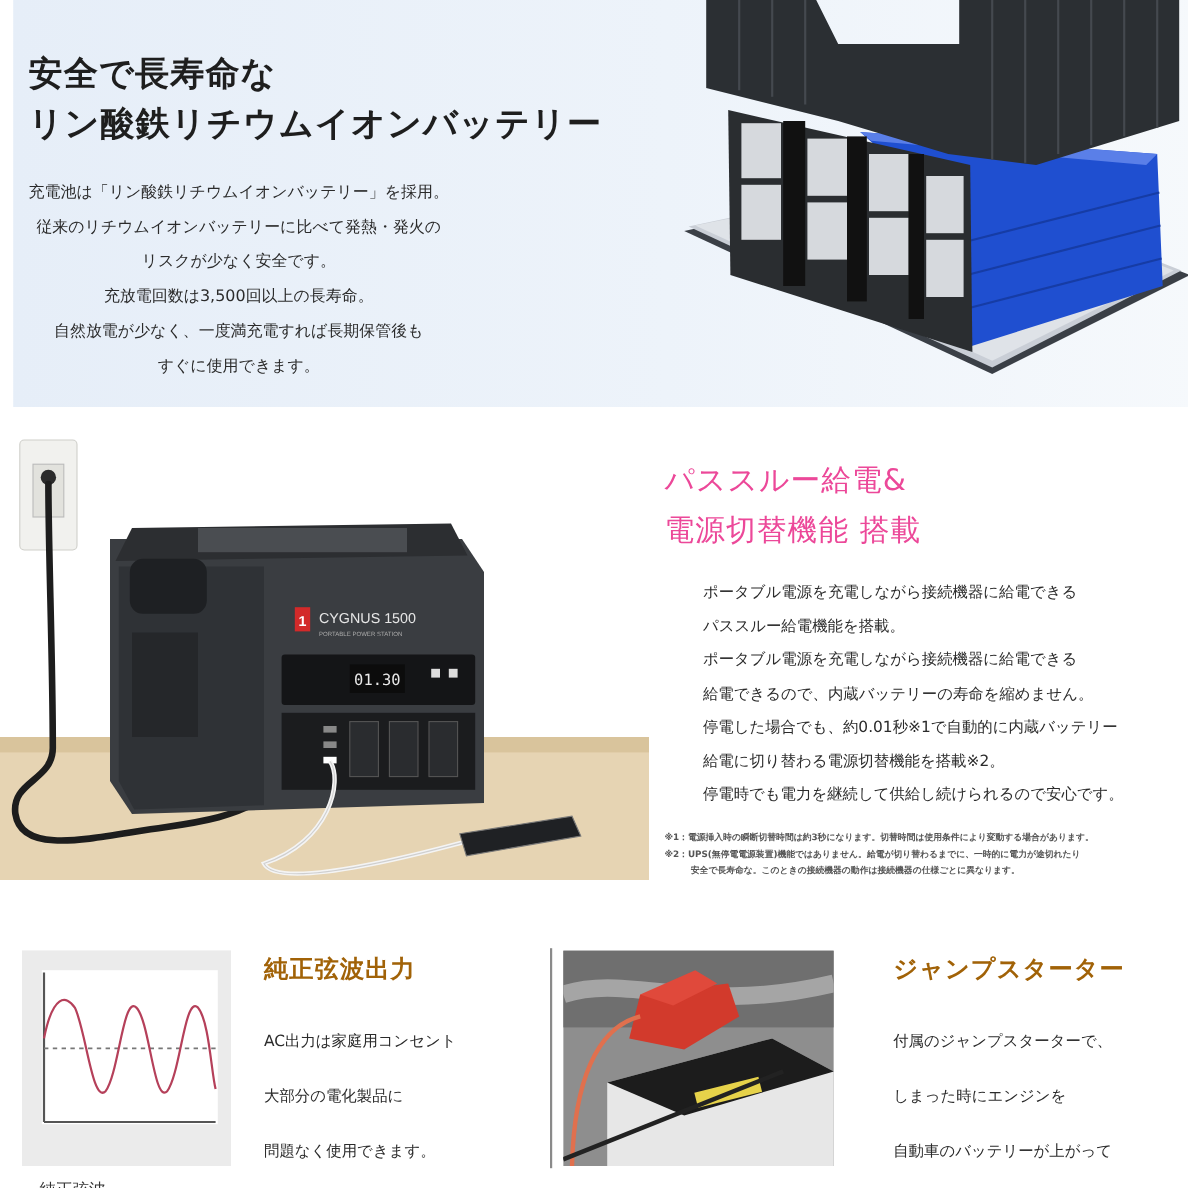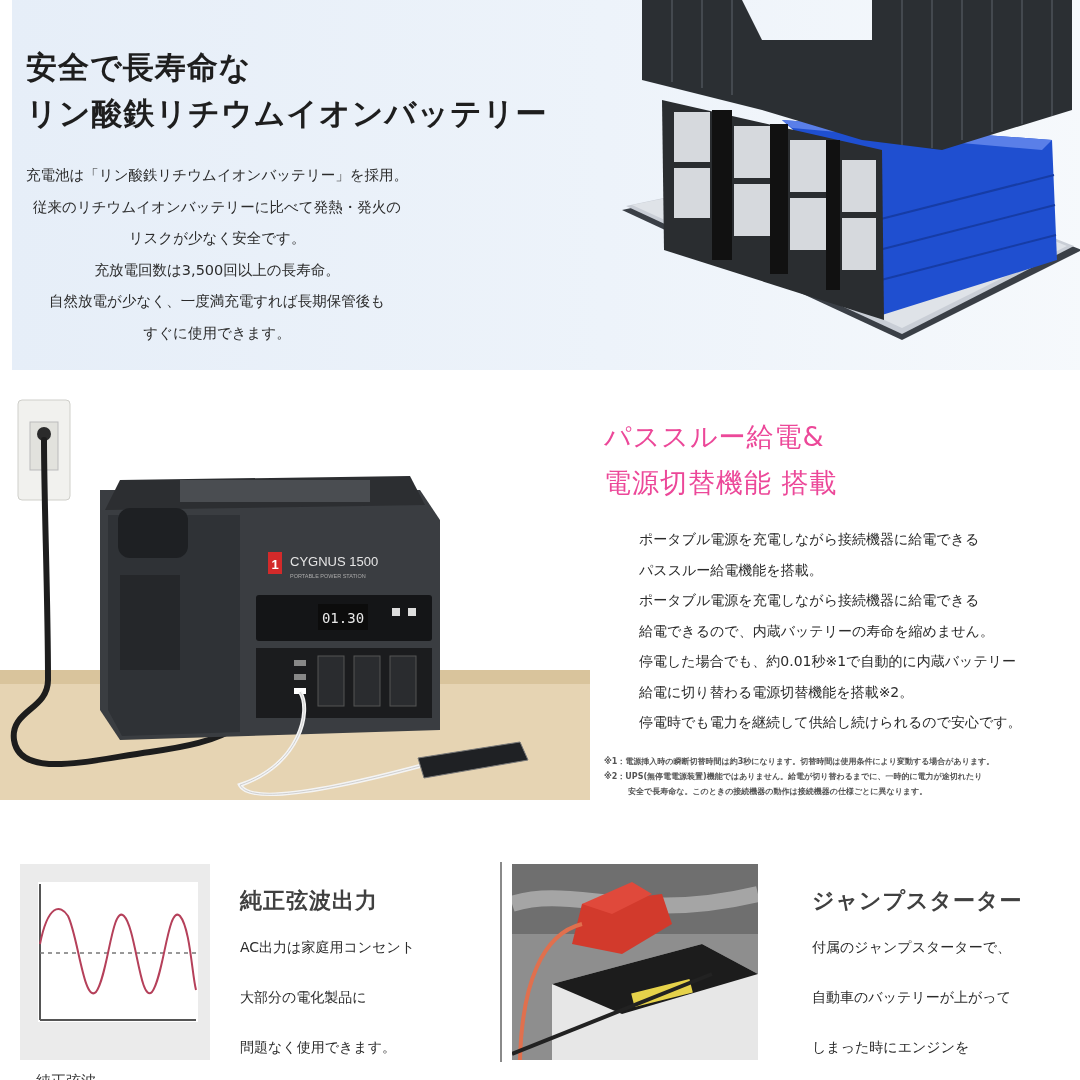--- a/index.html
+++ b/index.html
@@ -23,21 +23,21 @@
   .sec2-body { position: absolute; left: 604px; top: 524px; font-size: 14px; line-height: 30.5px; color: #2b2b2b; margin-left: 35px; }
   .sec2-body div { white-space: nowrap; }
   .sec2-notes { position: absolute; left: 604px; top: 754px; font-size: 8px; line-height: 15px; color: #555; font-weight: bold; }
   .sec2-notes div { white-space: nowrap; }
   .sec2-notes .indent { padding-left: 24px; }
 
   
   .wave-box { position: absolute; left: 20px; top: 864px; width: 190px; height: 196px; background: #ebebeb; }
   .wave-box svg { position: absolute; left: 0; top: 0; }
   .wave-label { position: absolute; left: 36px; top: 1024px; font-size: 15px; font-weight: normal; color: #333; margin-top: 48px; }
-  .feat-title { position: absolute; font-size: 22px; font-weight: bold; color: #404040; letter-spacing: 1px; margin-top: 20px; }
+  .feat-title { position: absolute; font-size: 22px; font-weight: bold; color: #a16207; letter-spacing: 1px; }
   .feat-body { position: absolute; font-size: 14px; line-height: 33px; color: #2b2b2b; }
   .feat-body div { white-space: nowrap; margin-top: 17px; }
   .divider { position: absolute; left: 500px; top: 862px; width: 2px; height: 200px; background: #8a8a8a; }
   .jump-art { position: absolute; left: 512px; top: 864px; width: 246px; height: 196px; overflow: hidden; }
 </style>
 </head>
 <body>
 
 <section class="sec1">
   <h1 class="sec1-title">
@@ -195,16 +195,16 @@
 
   <polygon points="70,40 150,30 160,60 110,90 60,80" fill="#d23a2c"></polygon>
   <polygon points="70,40 120,18 140,30 100,50" fill="#e0493b"></polygon>
   <path d="M8,196 C10,120 30,70 70,60" stroke="#e0704e" stroke-width="4" fill="none"></path>
   <path d="M0,190 L200,110" stroke="#222" stroke-width="4"></path>
 </svg>
 
 <h3 class="feat-title" style="left:812px; top:866px;">ジャンプスターター</h3>
 <div class="feat-body" style="left:812px; top:914px;">
   <div>付属のジャンプスターターで、</div>
+  <div>しまった時にエンジンを</div>
   <div>自動車のバッテリーが上がって</div>
-  <div>しまった時にエンジンを</div>
   <div>始動させることができます。</div>
 </div>
 
 </body></html>

